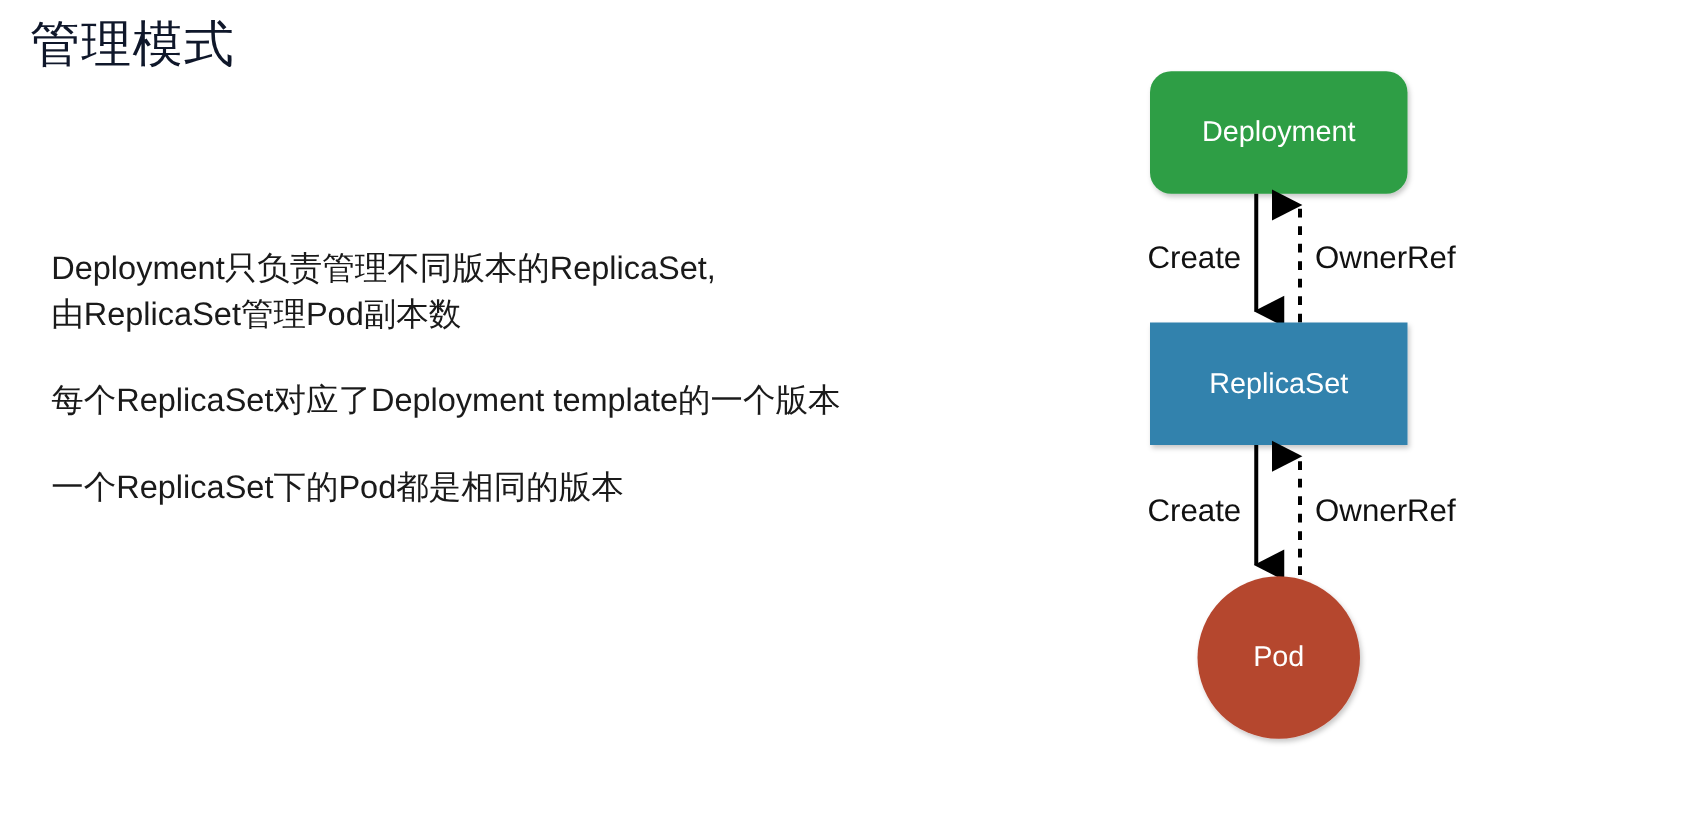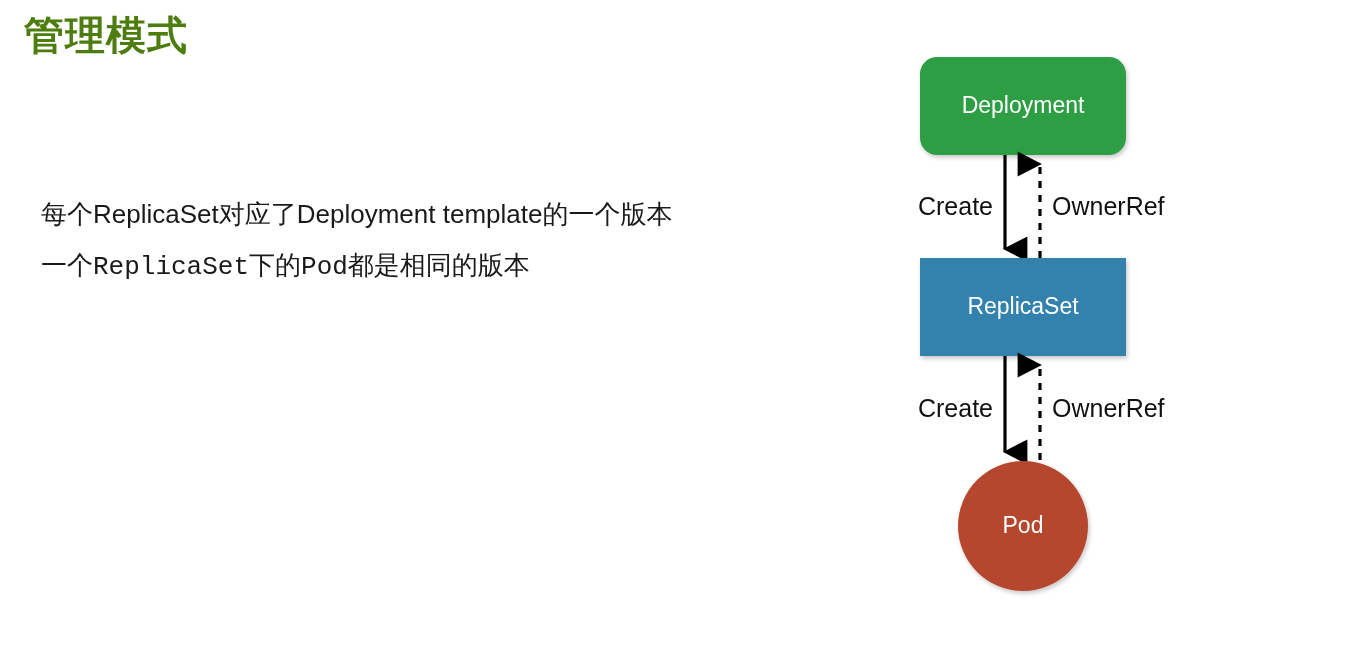--- a/index.html
+++ b/index.html
@@ -16,43 +16,43 @@
     font-family: "Liberation Sans", "DejaVu Sans", sans-serif;
     -webkit-font-smoothing: antialiased;
   }
 
   
   #slide-title {
     position: absolute;
     left: 24px;
     top: 8px;
     font-size: 40px;
-    font-weight: bold;
-    color: #4d7c0f;
+    font-weight: normal;
+    color: #0f172a;
     letter-spacing: 1px;
     white-space: nowrap;
   }
 
   
   #body-copy {
     position: absolute;
     left: 41px;
     top: 196px;
     width: 820px;
   }
   .para {
     font-size: 26px;
     line-height: 37px;
     color: #1a1a1a;
     font-weight: 400;
   }
   .para .line { display: block; white-space: nowrap; }
   .para-1 { margin-bottom: 32px; }
-  .para-2 { margin-bottom: 16px; }
-  .para-3 { margin-bottom: 12px; font-family: Liberation Mono, monospace; }
+  .para-2 { margin-bottom: 32px; }
+  .para-3 { margin-bottom: 12px; }
 
   
   #diagram {
     position: absolute;
     left: 880px;
     top: 40px;
     width: 330px;
     height: 570px;
   }
   #diagram svg { display: block; }
@@ -85,20 +85,24 @@
     stroke-dasharray: 7 7;
   }
 </style>
 </head>
 <body>
 
 <div id="slide-title">管理模式</div>
 
 <div id="body-copy">
 
+  <div class="para para-1">
+    <span class="line">Deployment只负责管理不同版本的ReplicaSet,</span>
+    <span class="line">由ReplicaSet管理Pod副本数</span>
+  </div>
 
   <div class="para para-2">
     <span class="line">每个ReplicaSet对应了Deployment template的一个版本</span>
   </div>
 
   <div class="para para-3">
     <span class="line">一个ReplicaSet下的Pod都是相同的版本</span>
   </div>
 
 </div>

